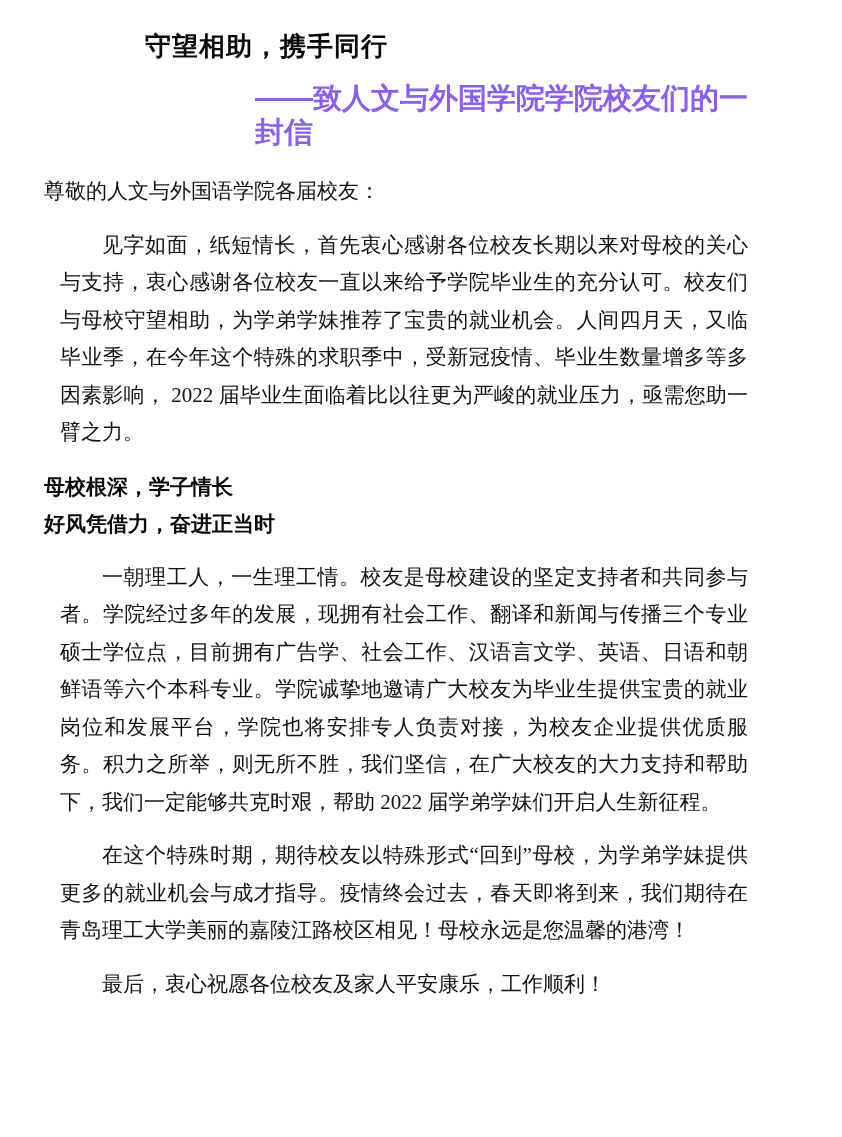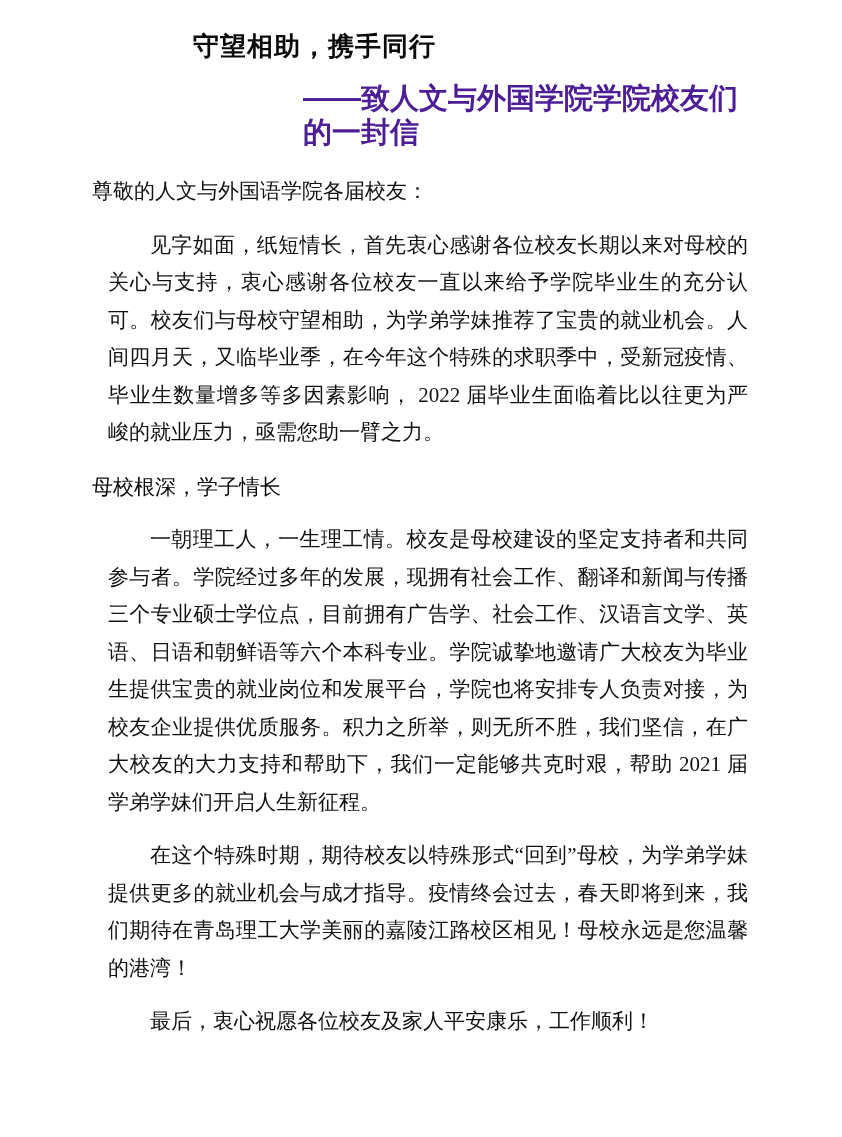--- a/index.html
+++ b/index.html
@@ -9,57 +9,57 @@
   }
   .page {
     position: relative;
     width: 842px;
     height: 1137px;
     background: #ffffff;
     color: #111111;
     font-family: "Liberation Serif", serif;
     overflow: hidden;
     box-sizing: border-box;
-    padding: 30px 78px 0 92px;
+    padding: 30px 78px 0 44px;
   }
   .letter-title {
     margin: 0 0 0 101px;
     font-family: "Liberation Sans", sans-serif;
     font-weight: bold;
     font-size: 26px;
     line-height: 32px;
     color: #0a0a0a;
     letter-spacing: 1px;
   }
   .letter-subtitle {
     margin: 19px 0 0 211px;
     font-family: "Liberation Sans", sans-serif;
     font-weight: bold;
     font-size: 29px;
     line-height: 34px;
-    color: #4c1d95;
+    color: #8b5cf6;
   }
   .letter-body {
     margin-top: 24px;
     font-size: 21px;
     line-height: 37.5px;
     text-align: justify;
   }
   .salutation {
     margin: 0;
     text-indent: 0;
   }
   .body-para {
     margin: 16px;
     text-indent: 2em;
   }
   .section-heading {
     margin: 0;
     font-family: "Liberation Sans", sans-serif;
-    font-weight: normal;
+    font-weight: bold;
     font-size: 21px;
     line-height: 37.5px;
     color: #0a0a0a;
     text-indent: 0;
   }
 </style>
 </head>
 <body>
 
 <div class="page">
@@ -70,22 +70,23 @@
 
   <div class="letter-body">
 
     <p class="salutation">尊敬的人文与外国语学院各届校友：</p>
 
     <p class="body-para">见字如面，纸短情长，首先衷心感谢各位校友长期以来对母校的关心与支持，衷心感谢各位校友一直以来给予学院毕业生的充分认可。校友们与母校守望相助，为学弟学妹推荐了宝贵的就业机会。人间四月天，又临毕业季，在今年这个特殊的求职季中，受新冠疫情、毕业生数量增多等多因素影响， 2022 届毕业生面临着比以往更为严峻的就业压力，亟需您助一臂之力。</p>
 
     <h3 class="section-heading">母校根深，学子情长</h3>
 
 
+    <h3 class="section-heading">好风凭借力，奋进正当时</h3>
 
-    <p class="body-para">一朝理工人，一生理工情。校友是母校建设的坚定支持者和共同参与者。学院经过多年的发展，现拥有社会工作、翻译和新闻与传播三个专业硕士学位点，目前拥有广告学、社会工作、汉语言文学、英语、日语和朝鲜语等六个本科专业。学院诚挚地邀请广大校友为毕业生提供宝贵的就业岗位和发展平台，学院也将安排专人负责对接，为校友企业提供优质服务。积力之所举，则无所不胜，我们坚信，在广大校友的大力支持和帮助下，我们一定能够共克时艰，帮助 2021 届学弟学妹们开启人生新征程。</p>
+    <p class="body-para">一朝理工人，一生理工情。校友是母校建设的坚定支持者和共同参与者。学院经过多年的发展，现拥有社会工作、翻译和新闻与传播三个专业硕士学位点，目前拥有广告学、社会工作、汉语言文学、英语、日语和朝鲜语等六个本科专业。学院诚挚地邀请广大校友为毕业生提供宝贵的就业岗位和发展平台，学院也将安排专人负责对接，为校友企业提供优质服务。积力之所举，则无所不胜，我们坚信，在广大校友的大力支持和帮助下，我们一定能够共克时艰，帮助 2022 届学弟学妹们开启人生新征程。</p>
 
 
     <p class="body-para">在这个特殊时期，期待校友以特殊形式“回到”母校，为学弟学妹提供更多的就业机会与成才指导。疫情终会过去，春天即将到来，我们期待在青岛理工大学美丽的嘉陵江路校区相见！母校永远是您温馨的港湾！</p>
 
     <p class="body-para">最后，衷心祝愿各位校友及家人平安康乐，工作顺利！</p>
 
   </div>
 
 </div>
 

